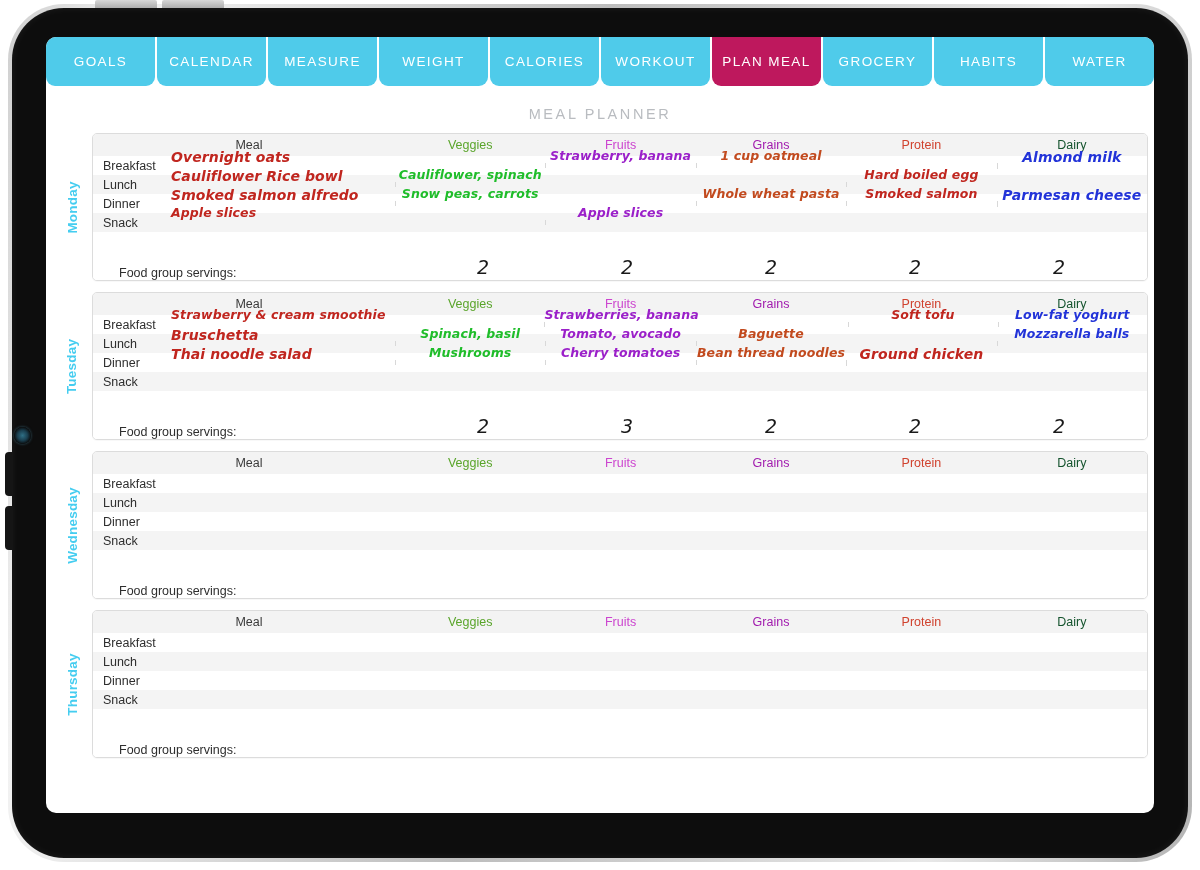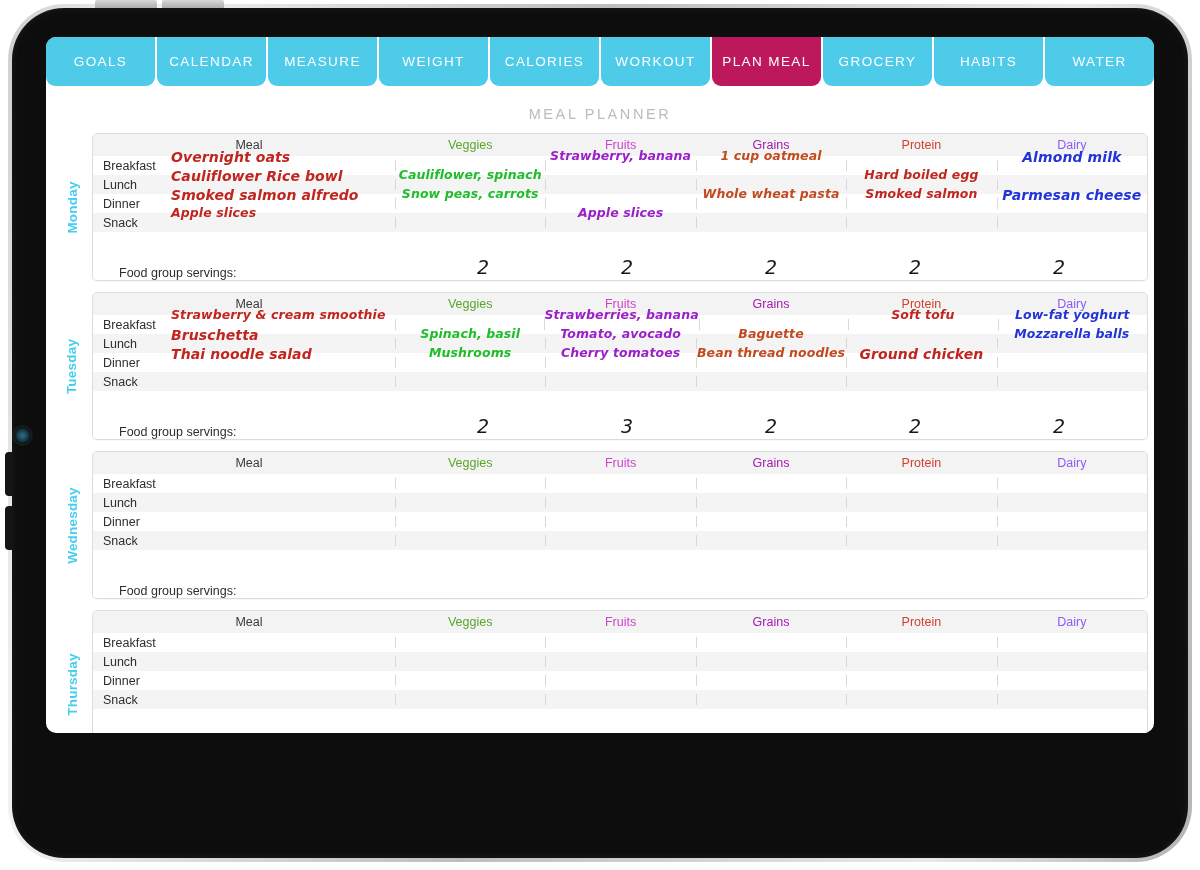--- a/index.html
+++ b/index.html
@@ -57,21 +57,21 @@
     width: 17px; height: 17px;
     border-radius: 50%;
     background: radial-gradient(circle at 50% 50%, #2f6f85 0%, #1a3f50 42%, #0a0a0a 72%);
     box-shadow: 0 0 3px rgba(90,170,200,0.5);
   }
 
   
   .screen {
     position: absolute;
     left: 46px; top: 37px;
-    width: 1108px; height: 696px;
+    width: 1108px; height: 776px;
     background: #ffffff;
     border-radius: 10px;
     overflow: hidden;
     display: flex;
     flex-direction: column;
   }
 
   
   .tabbar {
     display: flex;
@@ -146,20 +146,21 @@
     display: flex;
     flex-direction: column;
     overflow: hidden;
     box-shadow: 0 1px 1px rgba(0,0,0,0.03);
   }
 
   .trow {
     display: flex;
     flex: 1 1 0;
     min-height: 0;
+    align-items: center;
   }
   .trow.header { flex: 0 0 22px; background: #f3f3f3; }
   .trow.alt { background: #f4f4f4; }
   .trow.footer { background: #ffffff; }
 
   .cell {
     position: relative;
     display: flex;
     align-items: center;
   }
@@ -180,21 +181,21 @@
   .hdr-txt {
     font-size: 12.5px;
     color: #3a3a3a;
     width: 100%;
     text-align: center;
   }
   .hdr-txt.veggies { color: #5aa52b; }
   .hdr-txt.fruits  { color: #cc44cf; }
   .hdr-txt.grains  { color: #a21caf; }
   .hdr-txt.protein { color: #d0422e; }
-  .hdr-txt.dairy   { color: #8b5cf6; }
+  .hdr-txt.dairy   { color: #14532d; }
 
   .meal-label {
     font-size: 12.5px;
     color: #2e2e2e;
     flex: 0 0 64px;
   }
 
   
   .hand {
     font-family: "DejaVu Sans", sans-serif;

